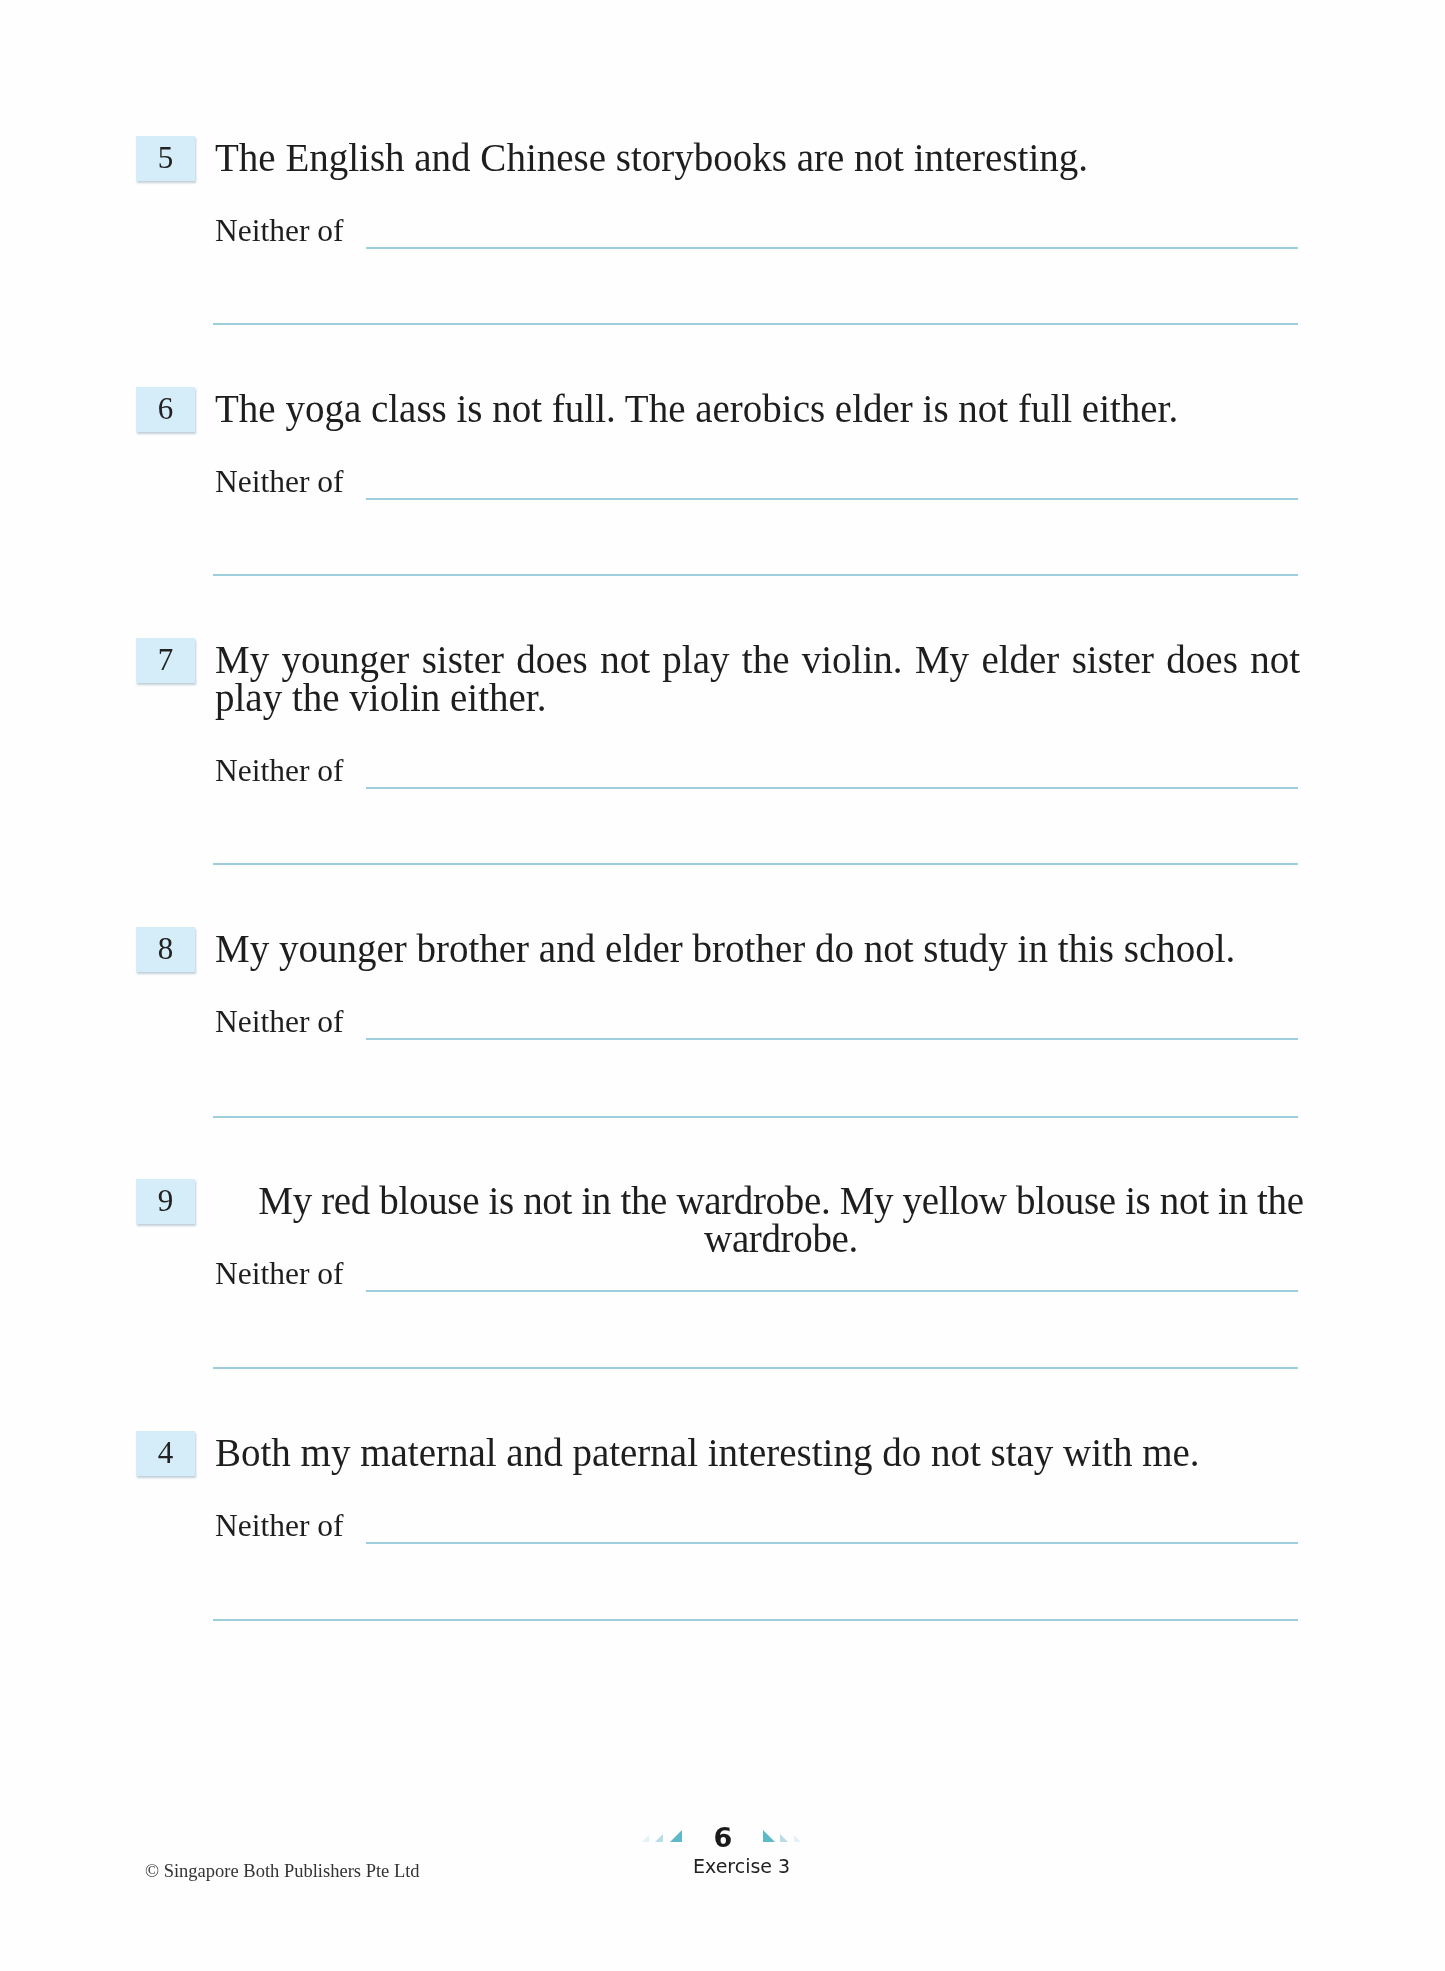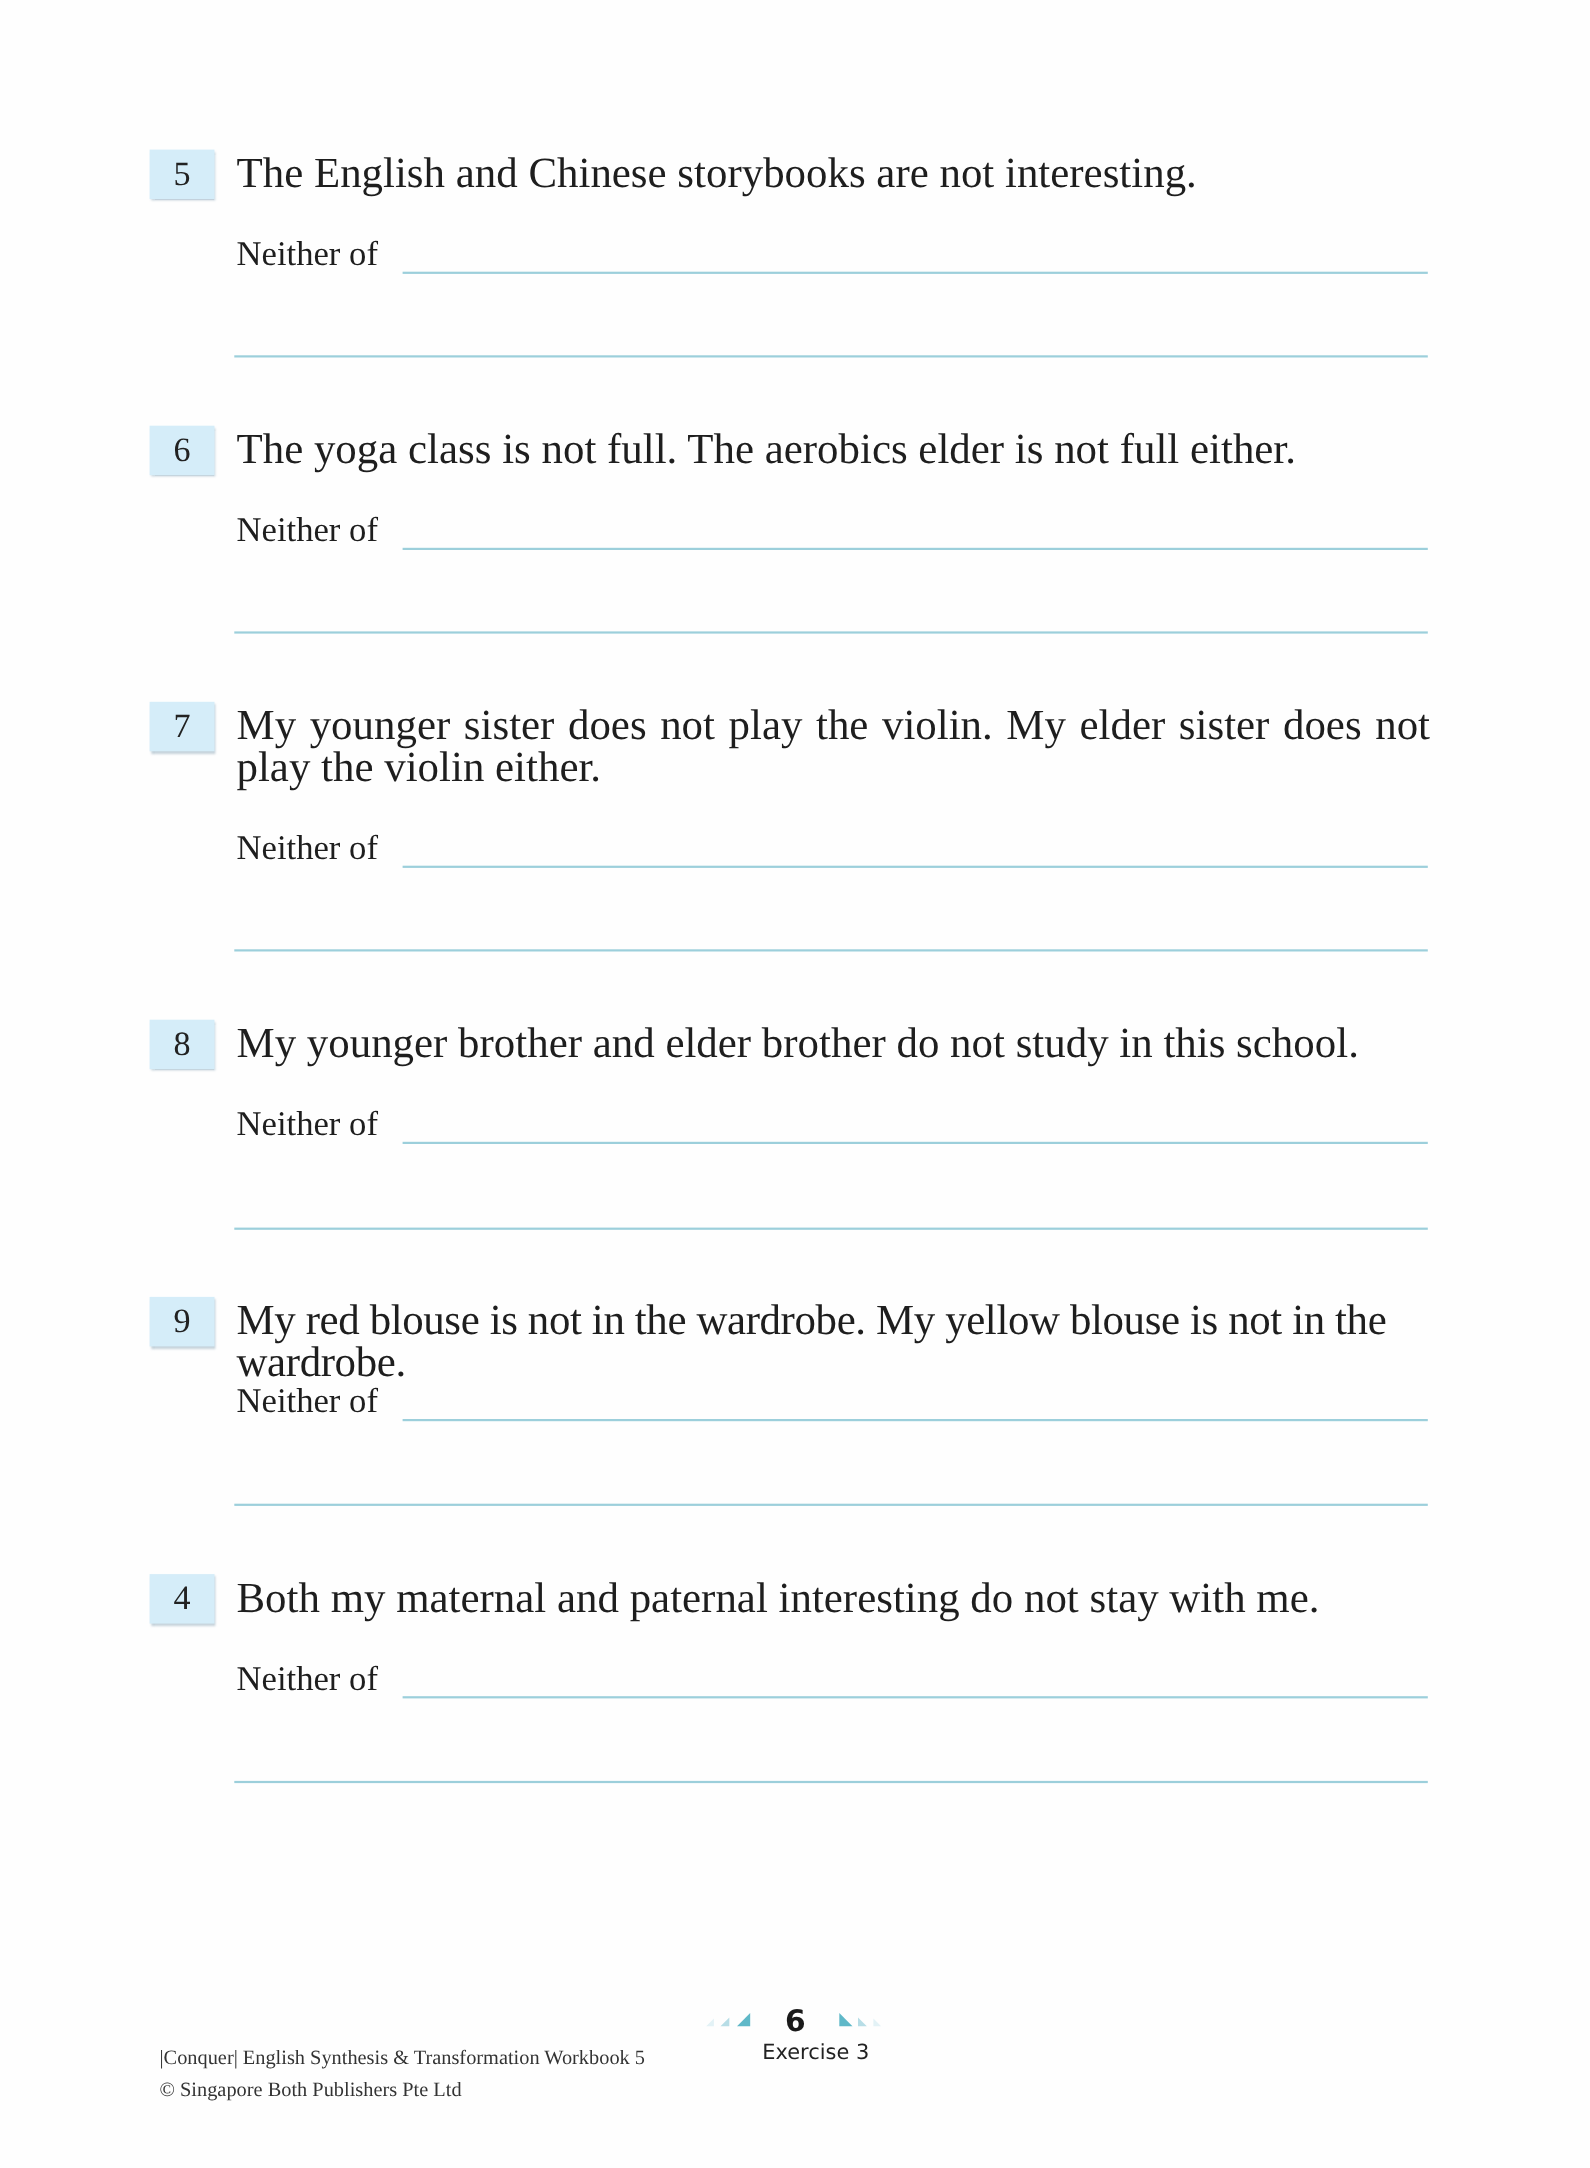--- a/index.html
+++ b/index.html
@@ -79,40 +79,39 @@
   <div class="qtext">My younger brother and elder brother do not study in this school.</div>
   <div class="answer-row" style="top:76px;">
     <span class="answer-label">Neither of</span>
     <div class="answer-line1"></div>
   </div>
   <div class="answer-line2" style="top:189px;"></div>
 </div>
 
 <div class="q" style="top:1179px;">
   <div class="num">9</div>
-  <div class="qtext" style="text-align:left; letter-spacing:-0.35px; width:1100px;">My red blouse is not in the wardrobe. My yellow blouse is not in the wardrobe.</div>
+  <div class="qtext" style="text-align:center; letter-spacing:-0.35px; width:1100px;margin-left:16px;">My red blouse is not in the wardrobe. My yellow blouse is not in the wardrobe.</div>
   <div class="answer-row" style="top:76px;">
     <span class="answer-label">Neither of</span>
     <div class="answer-line1"></div>
   </div>
   <div class="answer-line2" style="top:188px;"></div>
 </div>
 
 <div class="q" style="top:1431px;">
   <div class="num">4</div>
   <div class="qtext">Both my maternal and paternal interesting do not stay with me.</div>
   <div class="answer-row" style="top:76px;">
     <span class="answer-label">Neither of</span>
     <div class="answer-line1"></div>
   </div>
   <div class="answer-line2" style="top:188px;"></div>
 </div>
 
 <div class="footer-left">
-  <div>|Conquer| English Synthesis &amp; Transformation Workbook 5</div>
   <div>© Singapore Both Publishers Pte Ltd</div>
 </div>
 
 <div class="tri" style="left:642px; border-left:7px solid transparent; border-bottom:7px solid #e3f2f6;"></div>
 <div class="tri" style="left:655px; border-left:8px solid transparent; border-bottom:8px solid #b7dde6; top:1834px;"></div>
 <div class="tri" style="left:670px; border-left:12px solid transparent; border-bottom:12px solid #5fb8c8; top:1830px;"></div>
 
 <div class="pagenum">6</div>
 
 <div class="tri" style="left:763px; border-right:12px solid transparent; border-bottom:12px solid #5fb8c8; top:1830px;"></div>

